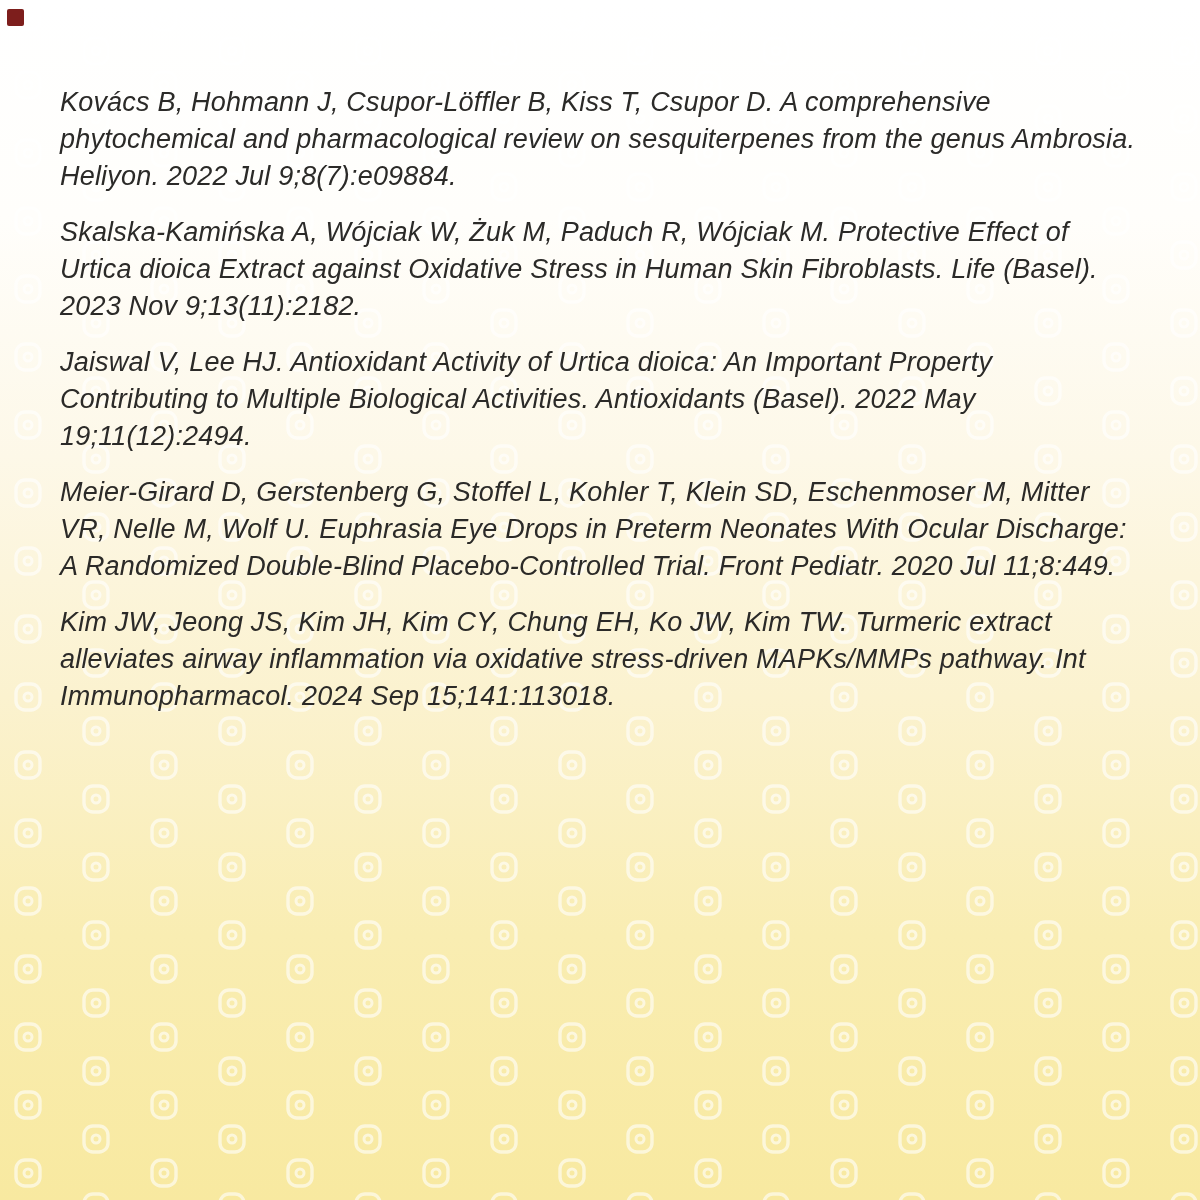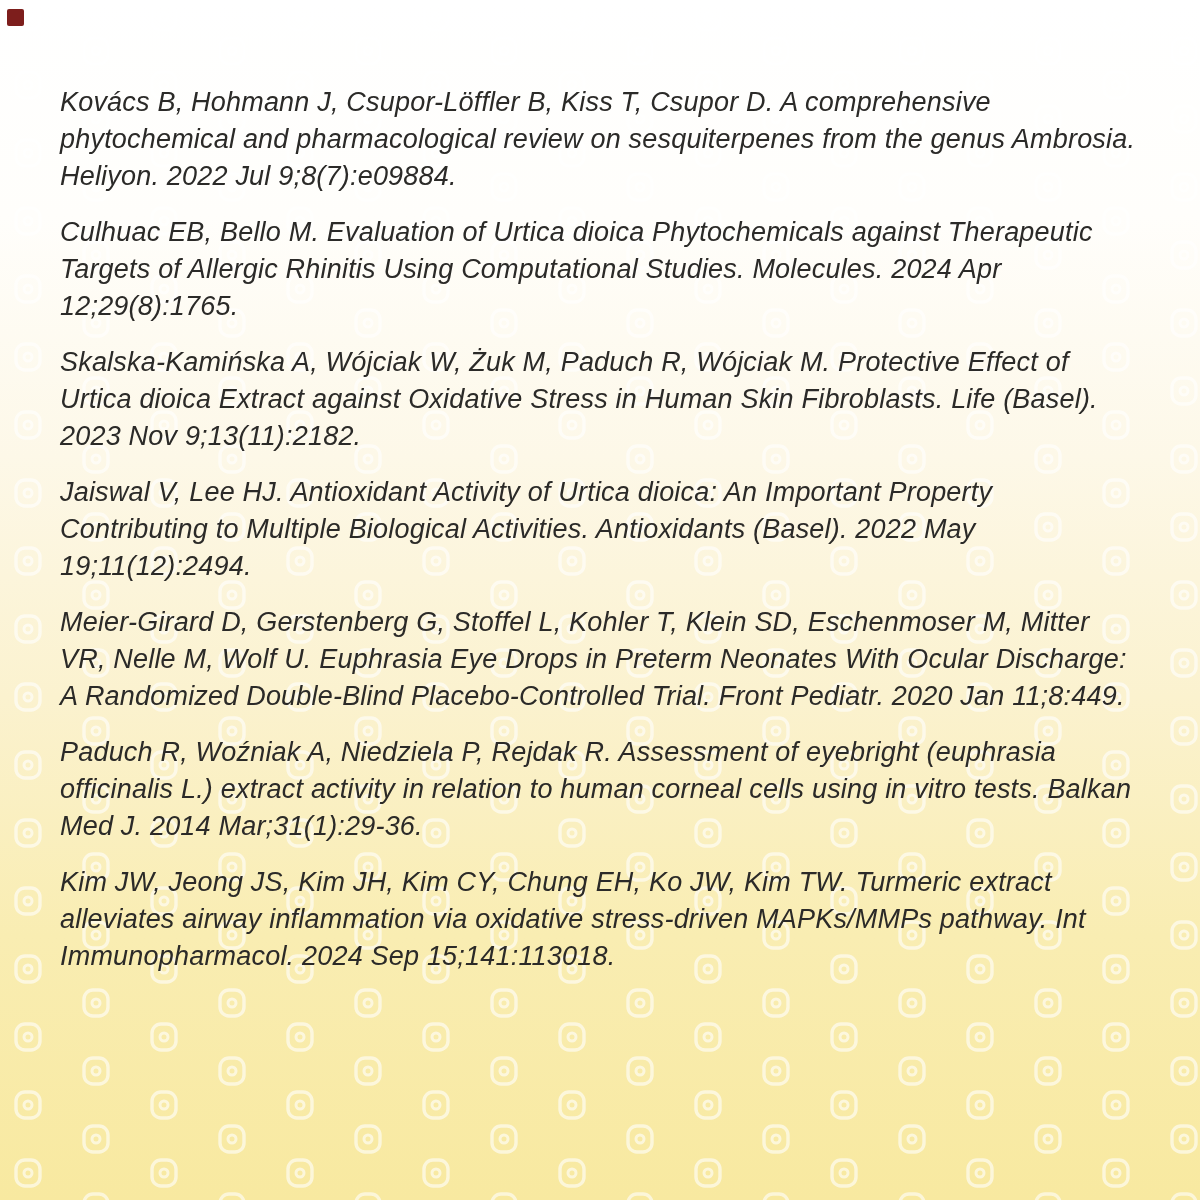--- a/index.html
+++ b/index.html
@@ -71,21 +71,19 @@
         </g>
       </pattern>
     </defs>
     <rect x="0" y="0" width="1200" height="1200" fill="url(#flowerStamps)" opacity="0.6"></rect>
   </svg>
 
   <div class="corner-mark"></div>
 
   <main class="refs">
     <p>Kovács B, Hohmann J, Csupor-Löffler B, Kiss T, Csupor D. A comprehensive phytochemical and pharmacological review on sesquiterpenes from the genus Ambrosia. Heliyon. 2022 Jul 9;8(7):e09884.</p>
-    <p>Culhuac EB, Bello M. Evaluation of Urtica dioica Phytochemicals against Therapeutic Targets of Allergic Rhinitis Using Computational Studies. Molecules. 2024 Apr 12;29(8):1765.</p>
     <p>Skalska-Kamińska A, Wójciak W, Żuk M, Paduch R, Wójciak M. Protective Effect of Urtica dioica Extract against Oxidative Stress in Human Skin Fibroblasts. Life (Basel). 2023 Nov 9;13(11):2182.</p>
     <p>Jaiswal V, Lee HJ. Antioxidant Activity of Urtica dioica: An Important Property Contributing to Multiple Biological Activities. Antioxidants (Basel). 2022 May 19;11(12):2494.</p>
-    <p>Meier-Girard D, Gerstenberg G, Stoffel L, Kohler T, Klein SD, Eschenmoser M, Mitter VR, Nelle M, Wolf U. Euphrasia Eye Drops in Preterm Neonates With Ocular Discharge: A Randomized Double-Blind Placebo-Controlled Trial. Front Pediatr. 2020 Jan 11;8:449.</p>
-    <p>Paduch R, Woźniak A, Niedziela P, Rejdak R. Assessment of eyebright (euphrasia officinalis L.) extract activity in relation to human corneal cells using in vitro tests. Balkan Med J. 2014 Mar;31(1):29-36.</p>
+    <p>Meier-Girard D, Gerstenberg G, Stoffel L, Kohler T, Klein SD, Eschenmoser M, Mitter VR, Nelle M, Wolf U. Euphrasia Eye Drops in Preterm Neonates With Ocular Discharge: A Randomized Double-Blind Placebo-Controlled Trial. Front Pediatr. 2020 Jul 11;8:449.</p>
     <p>Kim JW, Jeong JS, Kim JH, Kim CY, Chung EH, Ko JW, Kim TW. Turmeric extract alleviates airway inflammation via oxidative stress-driven MAPKs/MMPs pathway. Int Immunopharmacol. 2024 Sep 15;141:113018.</p>
   </main>
 
 </div>
 
 </body></html>

